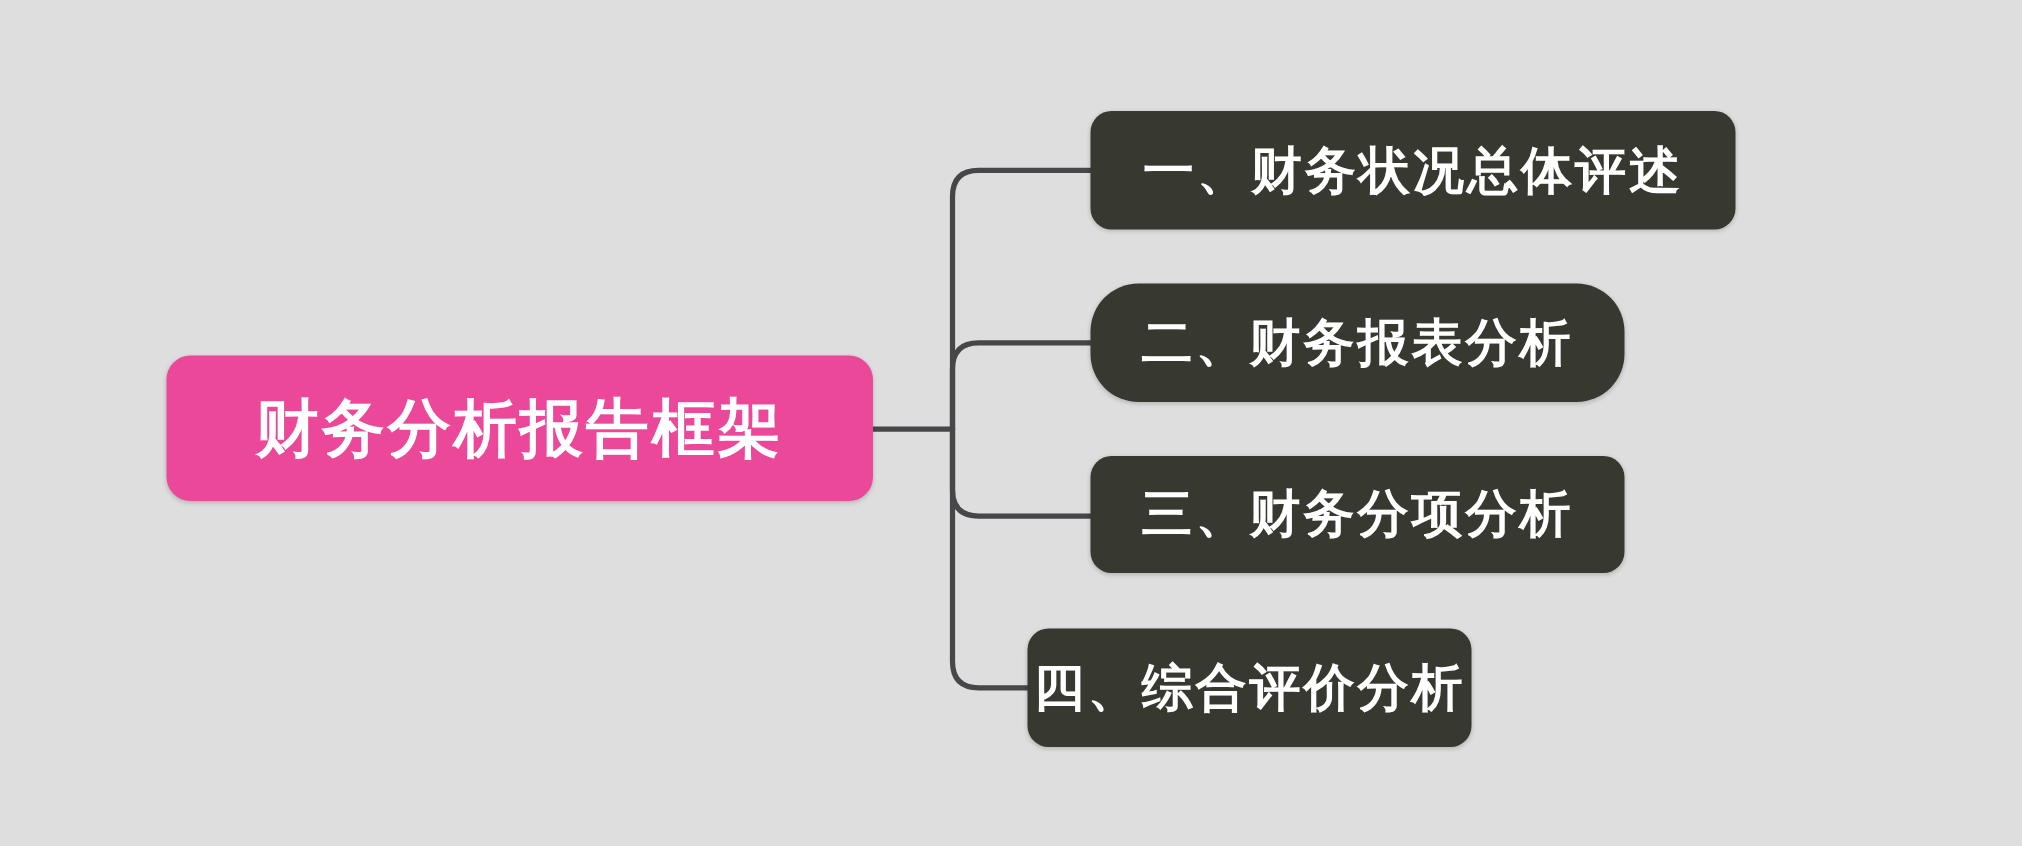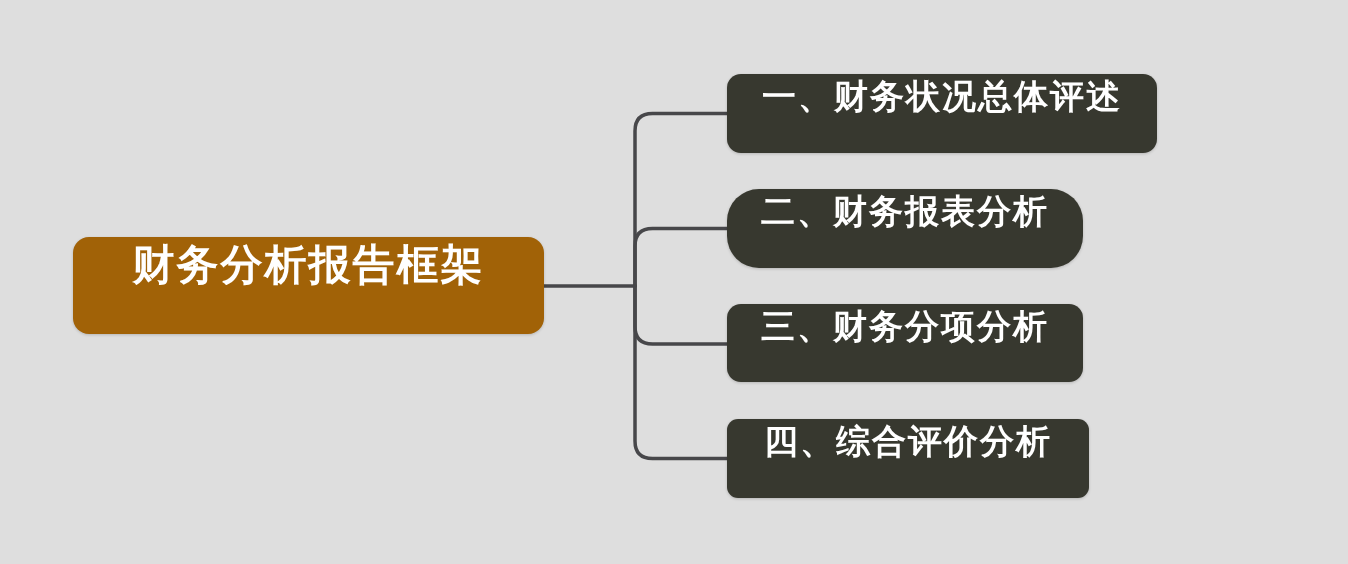--- a/index.html
+++ b/index.html
@@ -24,21 +24,21 @@
   }
   .connectors path {
     fill: none;
     stroke: #47474a;
     stroke-width: 3.5;
     stroke-linecap: round;
   }
   .node {
     position: absolute;
     display: flex;
-    align-items: flex-start;
+    align-items: center;
     justify-content: center;
     color: #ffffff;
     font-weight: 700;
     box-sizing: border-box;
     box-shadow: 0 1px 3px rgba(0,0,0,0.18);
     cursor: default;
     white-space: nowrap;
   }
   .node-root {
     left: 73px;
@@ -52,36 +52,36 @@
   }
   .node-child {
     border-radius: 14px;
     background: #37382f;
     font-size: 34px;
     letter-spacing: 2px;
   }
   .child-1 { left: 727px; top: 74px;  width: 430px; height: 79px; }
   .child-2 { left: 727px; top: 189px; width: 356px; height: 79px; }
   .child-3 { left: 727px; top: 304px; width: 356px; height: 78px; }
-  .child-4 { left: 727px; top: 419px; width: 362px; height: 79px; border-radius: 11px; }
+  .child-4 { left: 685px; top: 419px; width: 296px; height: 79px; }
 </style>
 </head>
 <body>
 
 <div class="canvas" style="background: rgb(222, 222, 222);">
 
   <svg class="connectors" viewBox="0 0 1348 564">
     <path d="M544 286 H635" stroke="#47474a"></path>
     <path d="M635 286 V131 Q635 113.5 652.5 113.5 H727" stroke="#47474a"></path>
     <path d="M635 286 V246 Q635 228.5 652.5 228.5 H727" stroke="#47474a"></path>
     <path d="M635 286 V326.5 Q635 344 652.5 344 H727" stroke="#47474a"></path>
     <path d="M635 286 V441 Q635 458.5 652.5 458.5 H727" stroke="#47474a"></path>
   </svg>
 
-  <div class="node node-root" style="background: #a16207;">
+  <div class="node node-root" style="background: #ec4899; margin-left: 38px;">
     <span>财务分析报告框架</span>
   </div>
 
   <div class="node node-child child-1" style="background: rgb(55, 56, 47);">
     <span>一、财务状况总体评述</span>
   </div>
 
   <div class="node node-child child-2" style="background: rgb(55, 56, 47); border-radius: 32px;">
     <span>二、财务报表分析</span>
   </div>

